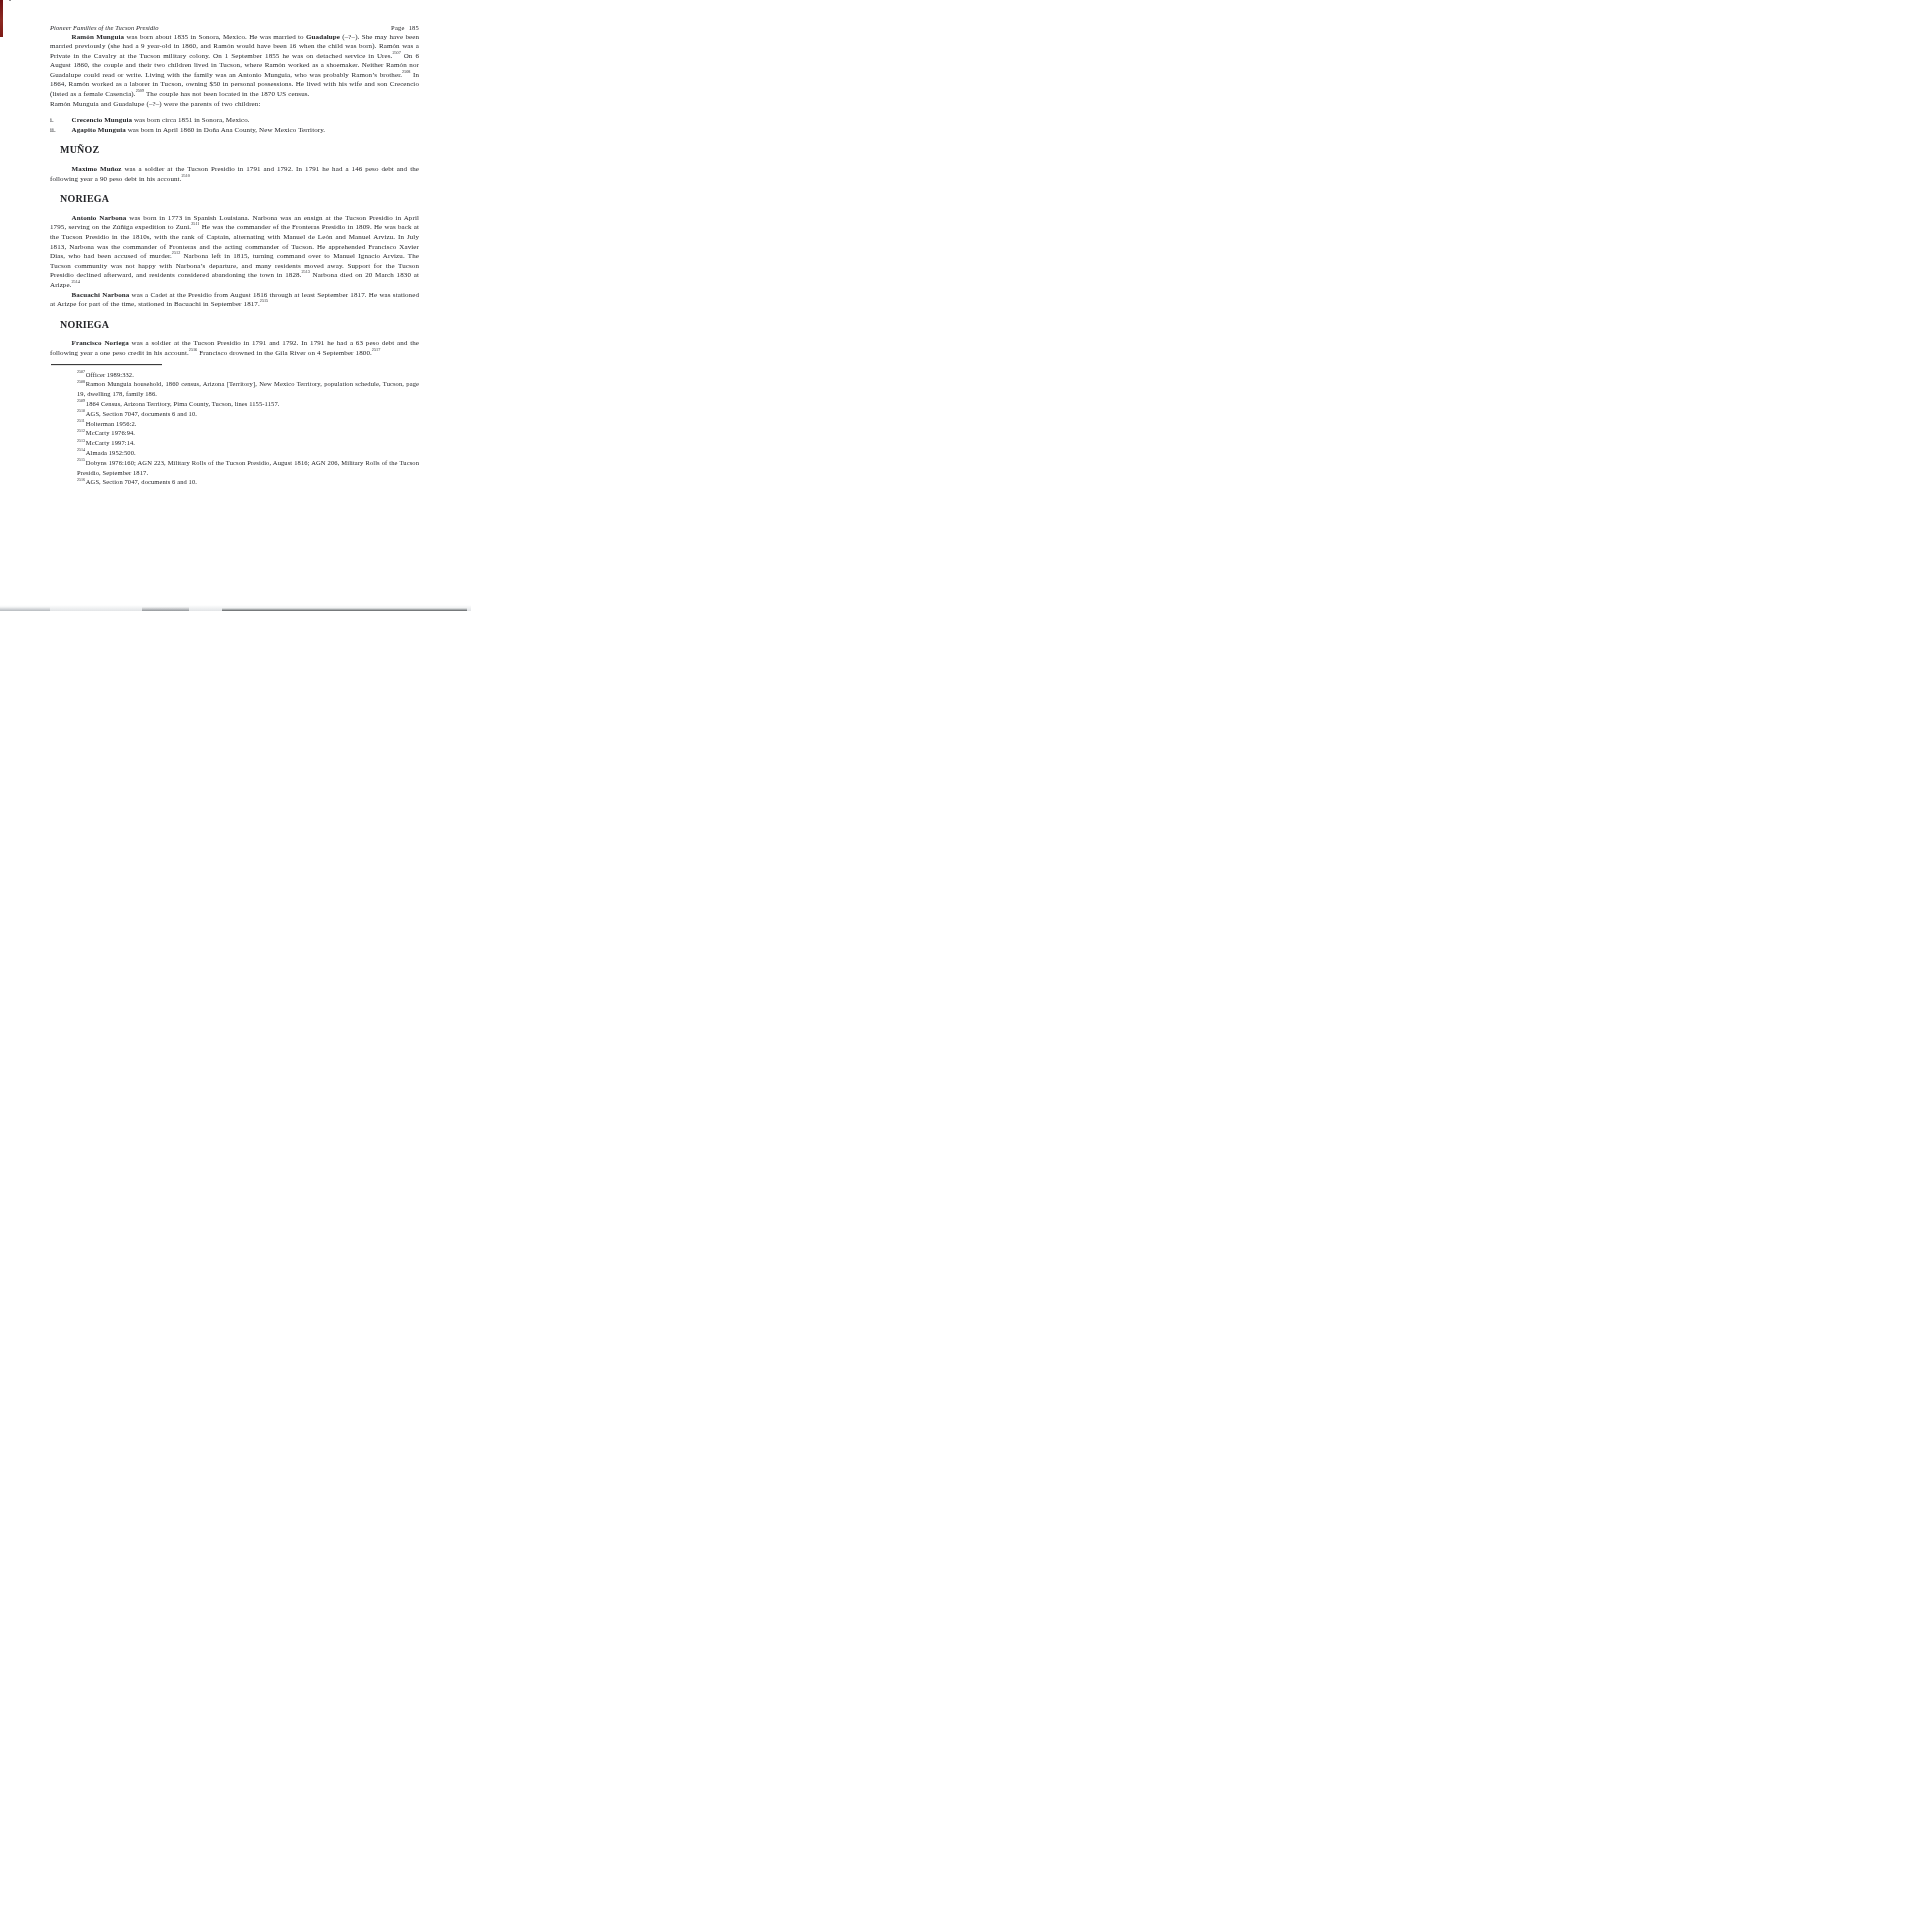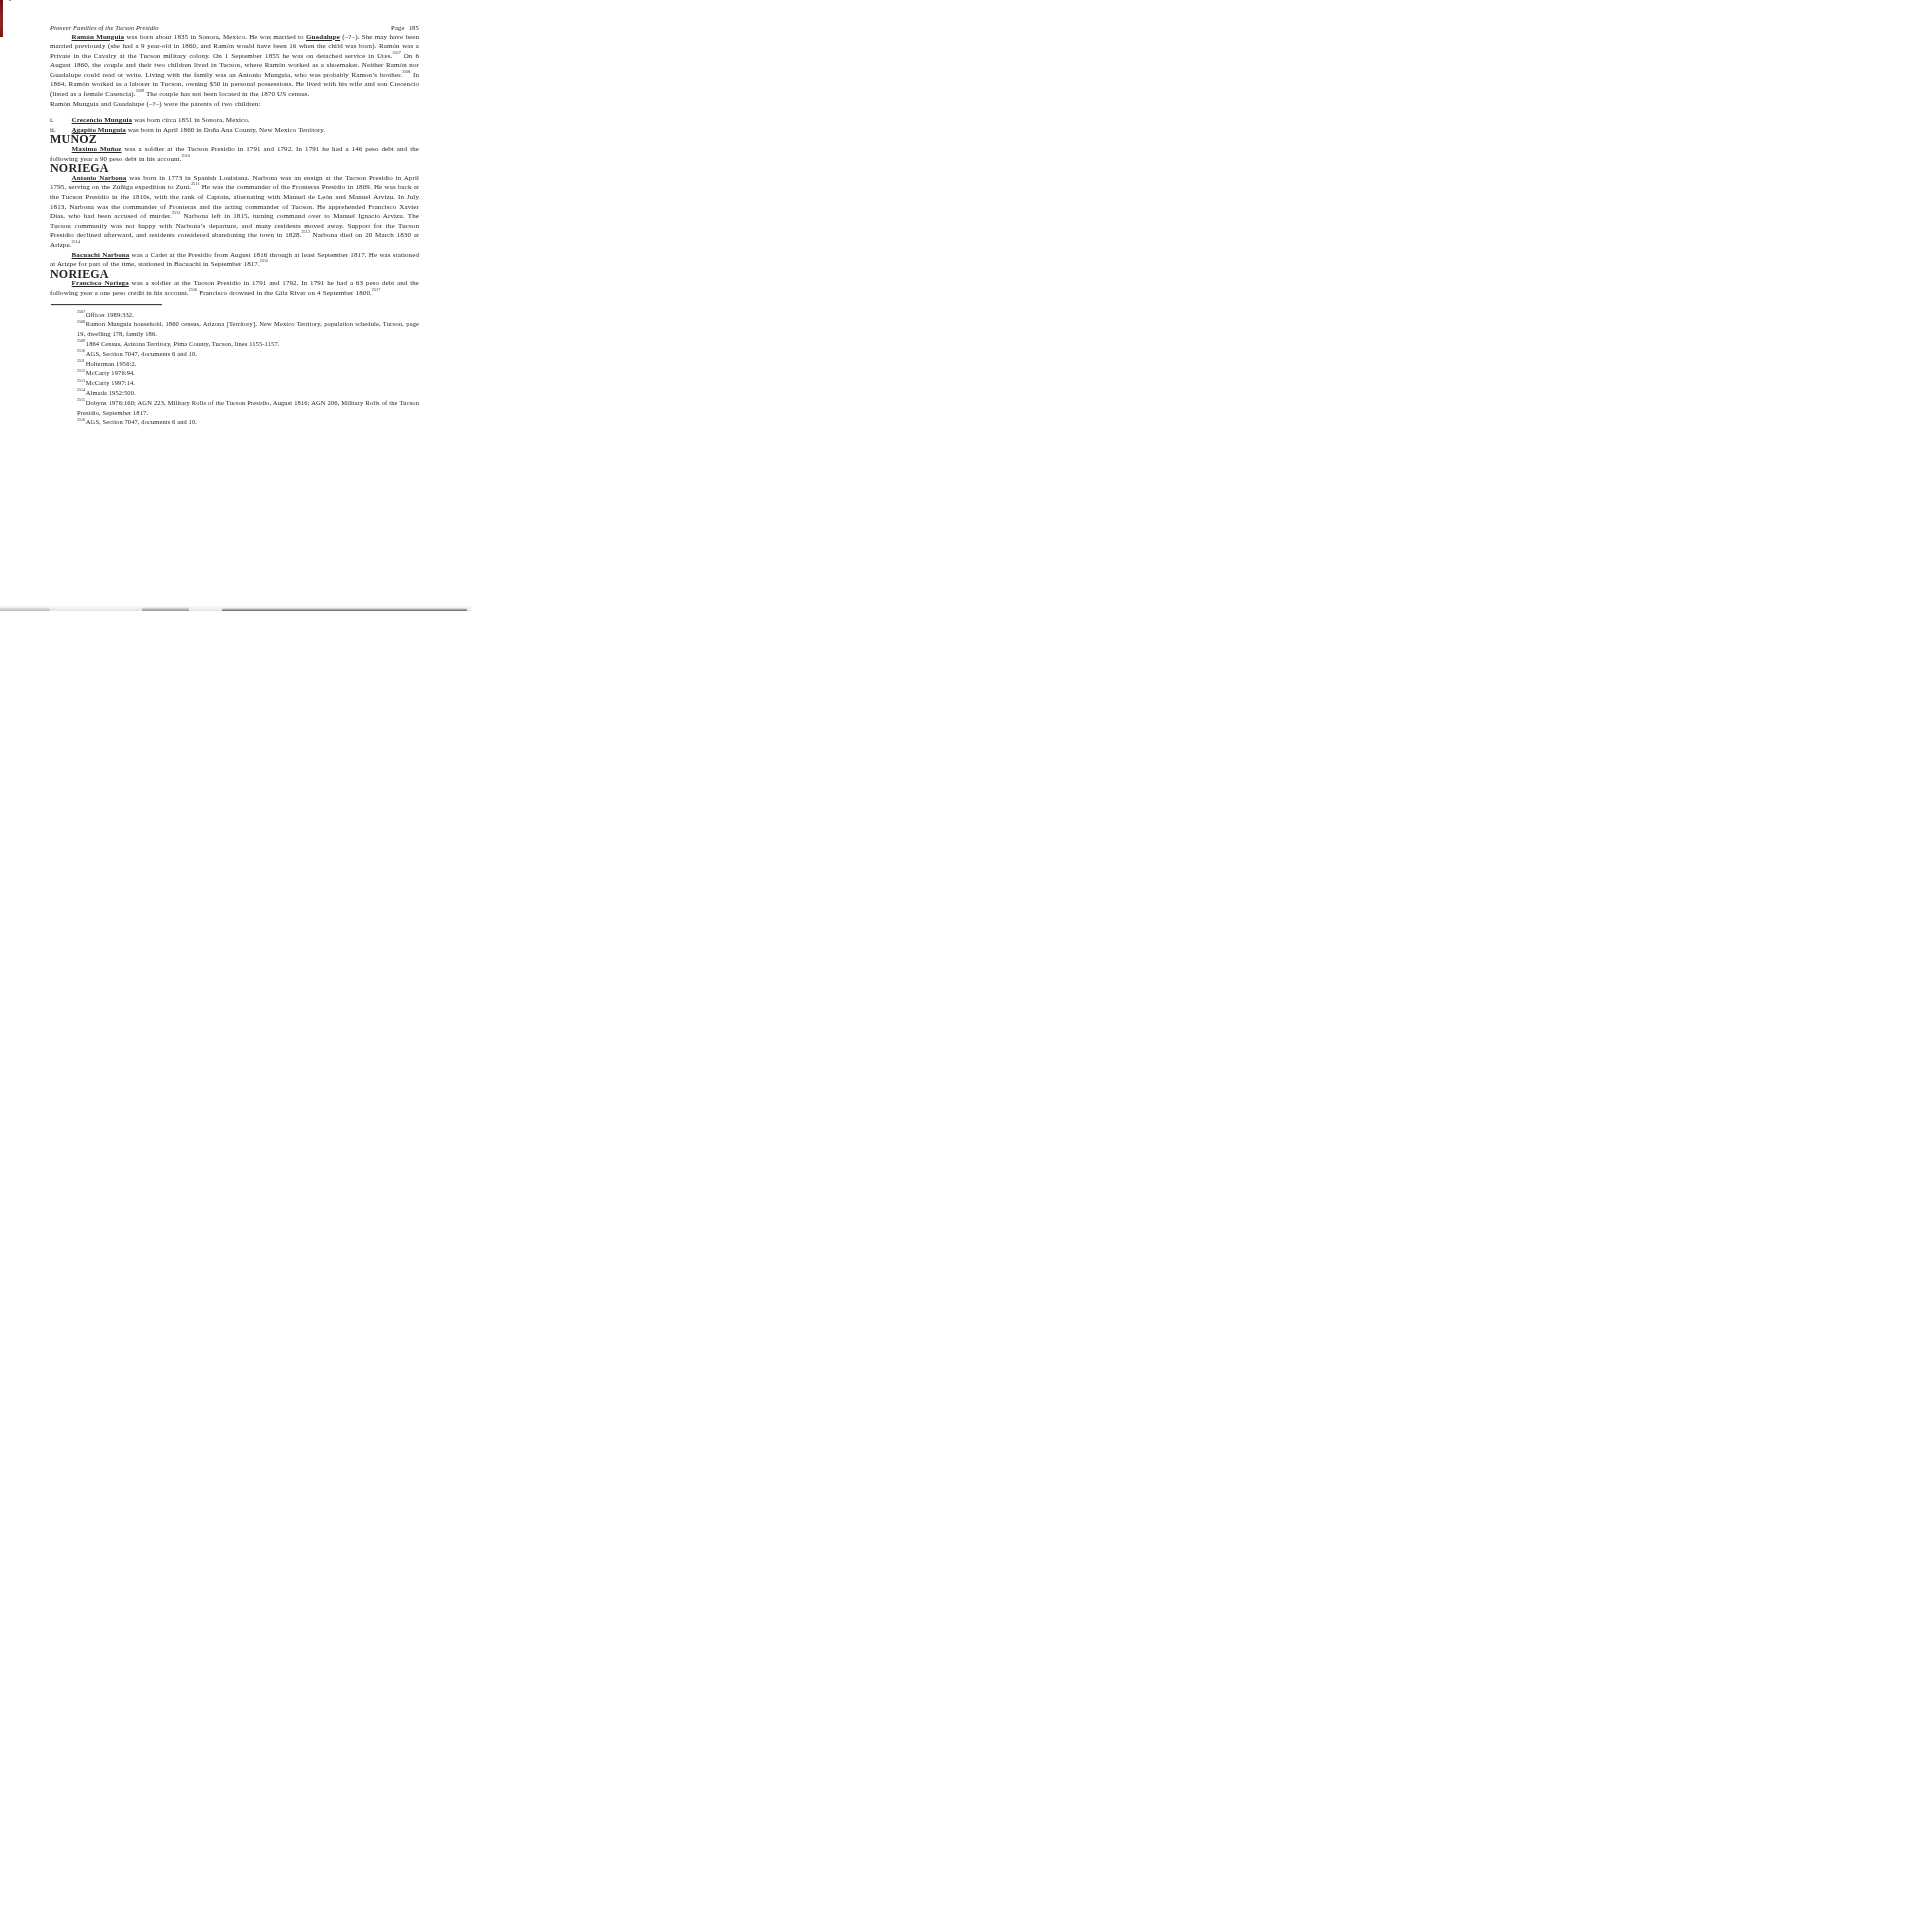--- a/index.html
+++ b/index.html
@@ -37,39 +37,39 @@
   }
   p.indent { text-indent: 21.6px; }
   sup {
     font-size: 4.2px;
     line-height: 0;
     letter-spacing: 0;
     position: relative;
     top: -0.6px;
     vertical-align: super;
   }
-  b { font-weight: 700; text-decoration: underline; }
+  b { font-weight: 700; }
 
   [data-name="paragraph-ramon-munguia"]   { margin-top: 20px; }
   [data-name="paragraph-children-intro"]  { margin-top: 6.5px; }
 
   .children {
     list-style: none;
     margin: 6.2px 0 0 0;
     padding: 0;
     font-size: 7px;
     line-height: 10px;
     letter-spacing: 0.1px;
   }
   .children li { display: flex; }
   .children .numeral { width: 21.6px; flex: none; }
 
   h2.sect {
-    margin: 0;
-    font-size: 12px;
+    margin: 10px;
+    font-size: 10px;
     line-height: 9.6px;
     font-weight: 700;
     letter-spacing: 0.2px;
   }
   [data-name="section-heading-munoz"]       { margin-top: 14px; }
   [data-name="paragraph-maximo-munoz"]      { margin-top: 9.2px; }
   [data-name="section-heading-narbona"]     { margin-top: 16.6px; }
   [data-name="paragraph-antonio-narbona"]   { margin-top: 7px; }
   [data-name="paragraph-guillermo-narbona"] { margin-top: 5.4px; }
   [data-name="section-heading-noriega"]     { margin-top: 14px; }

